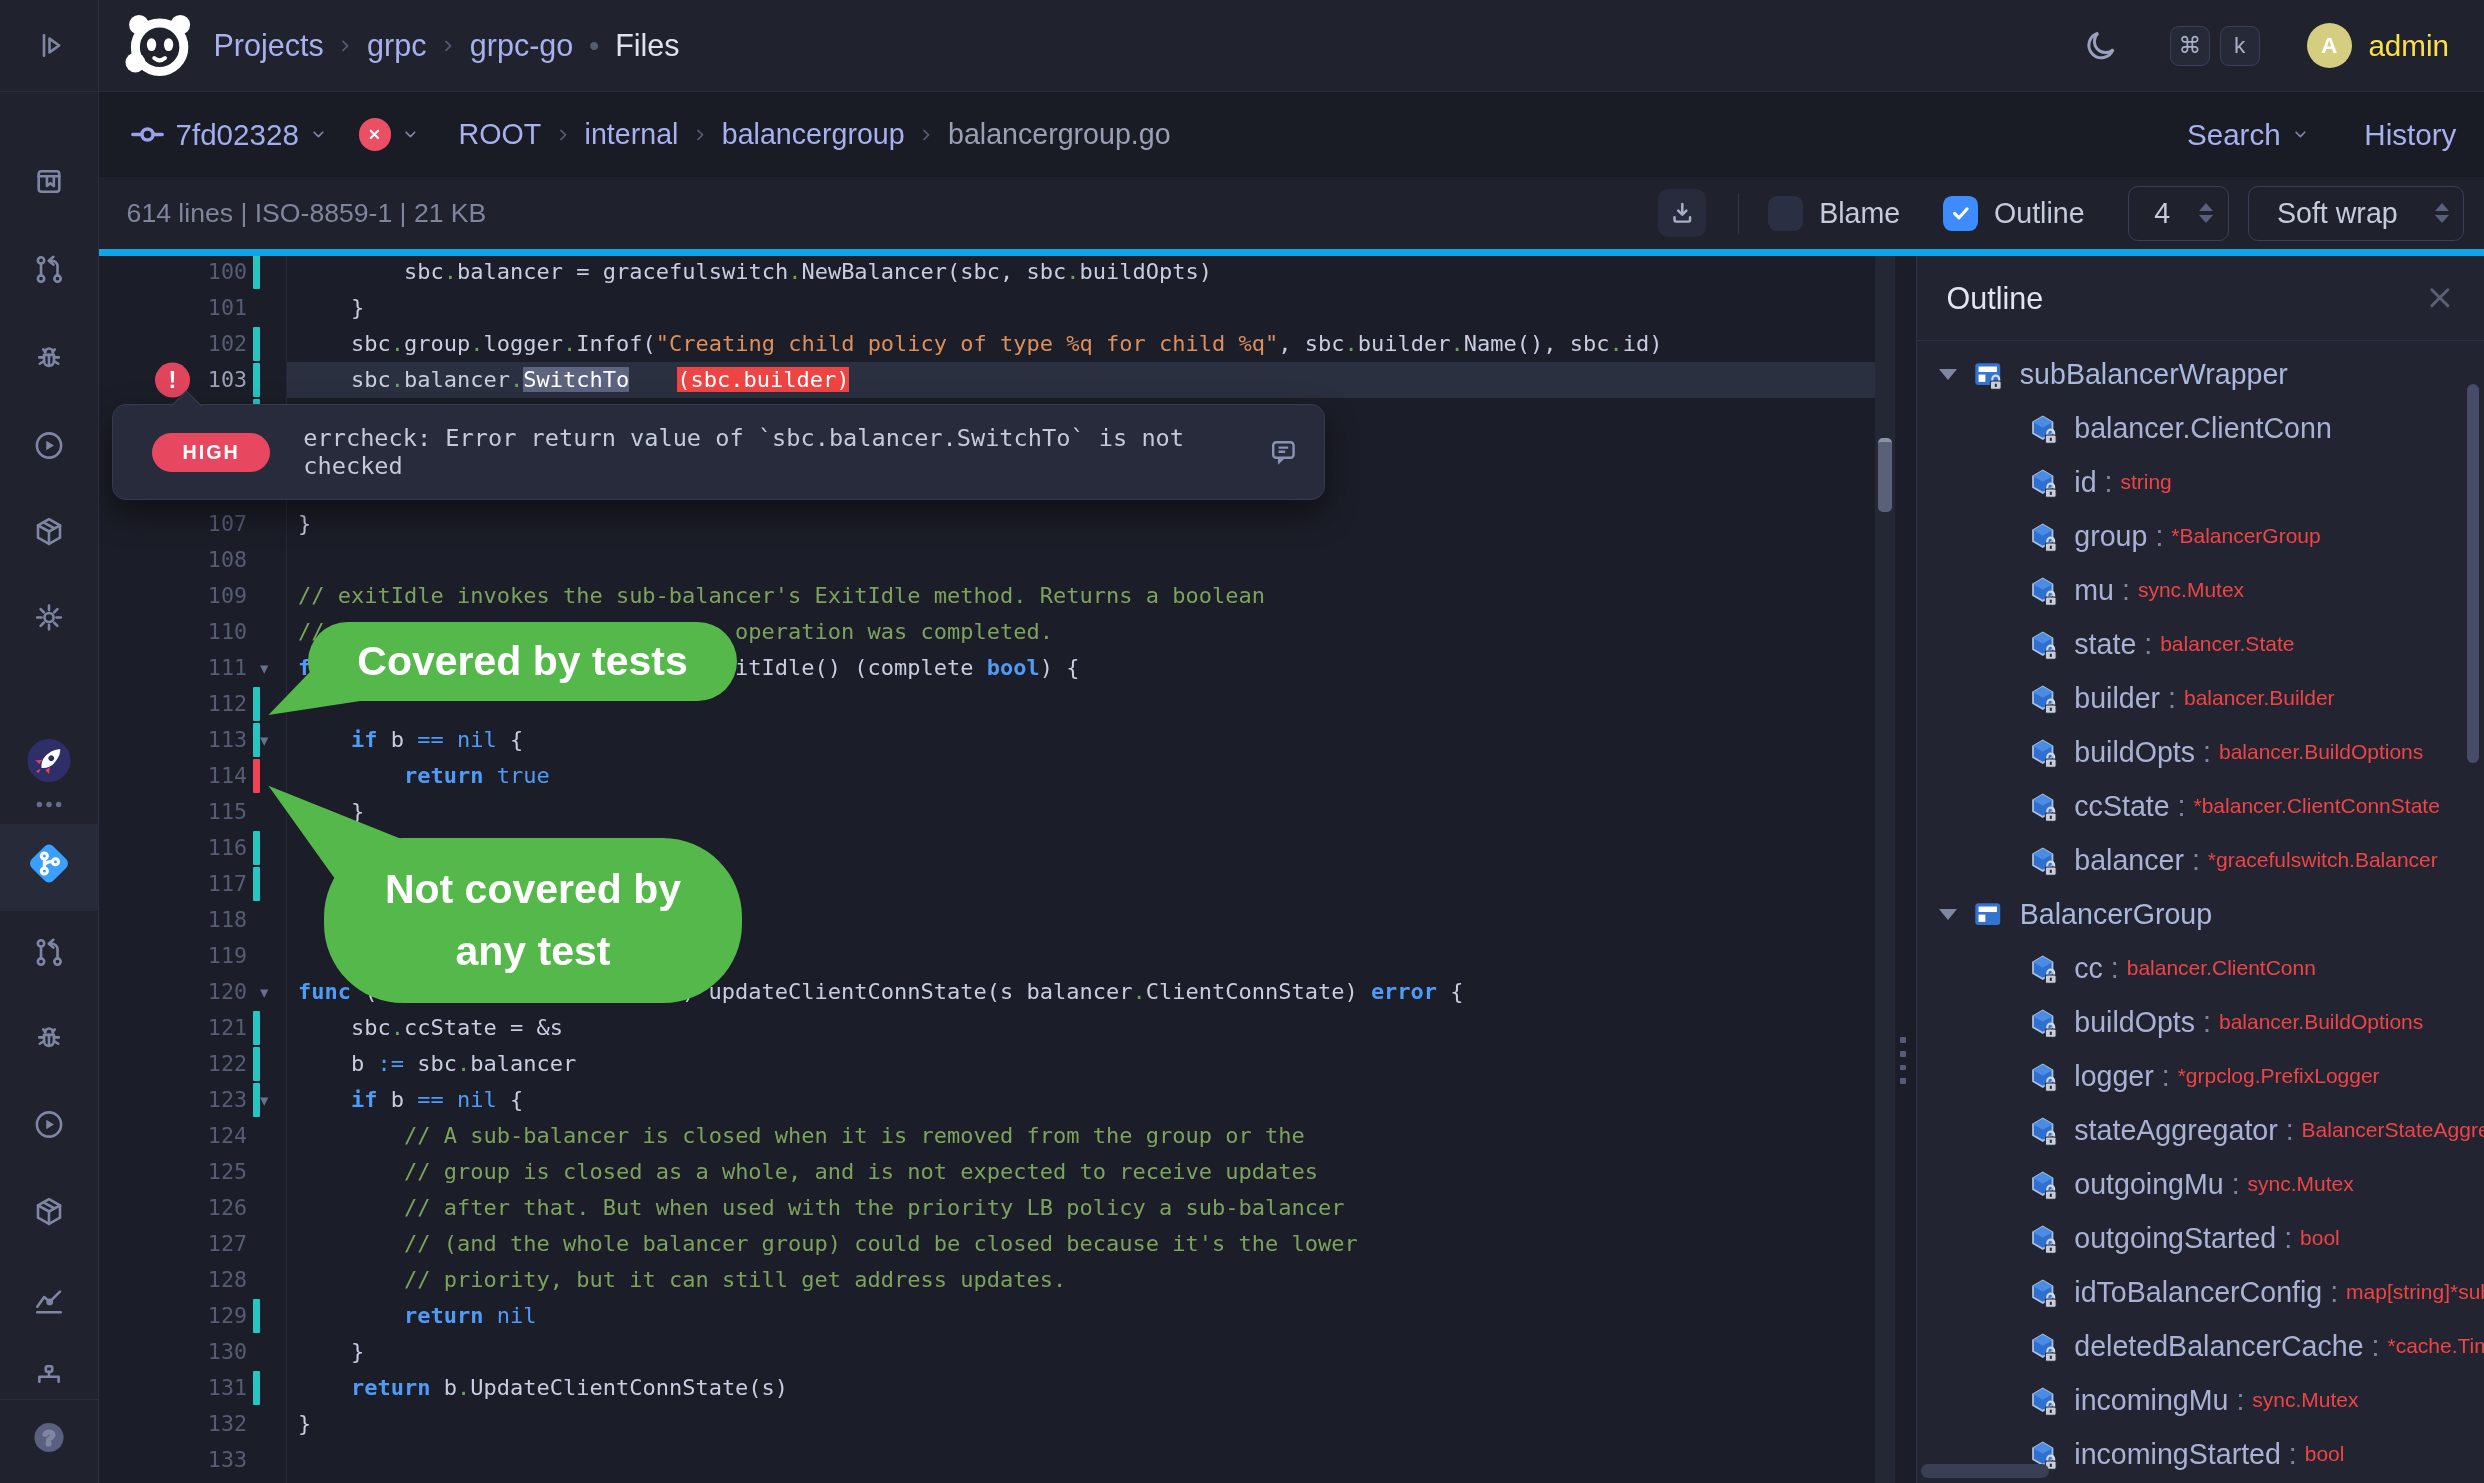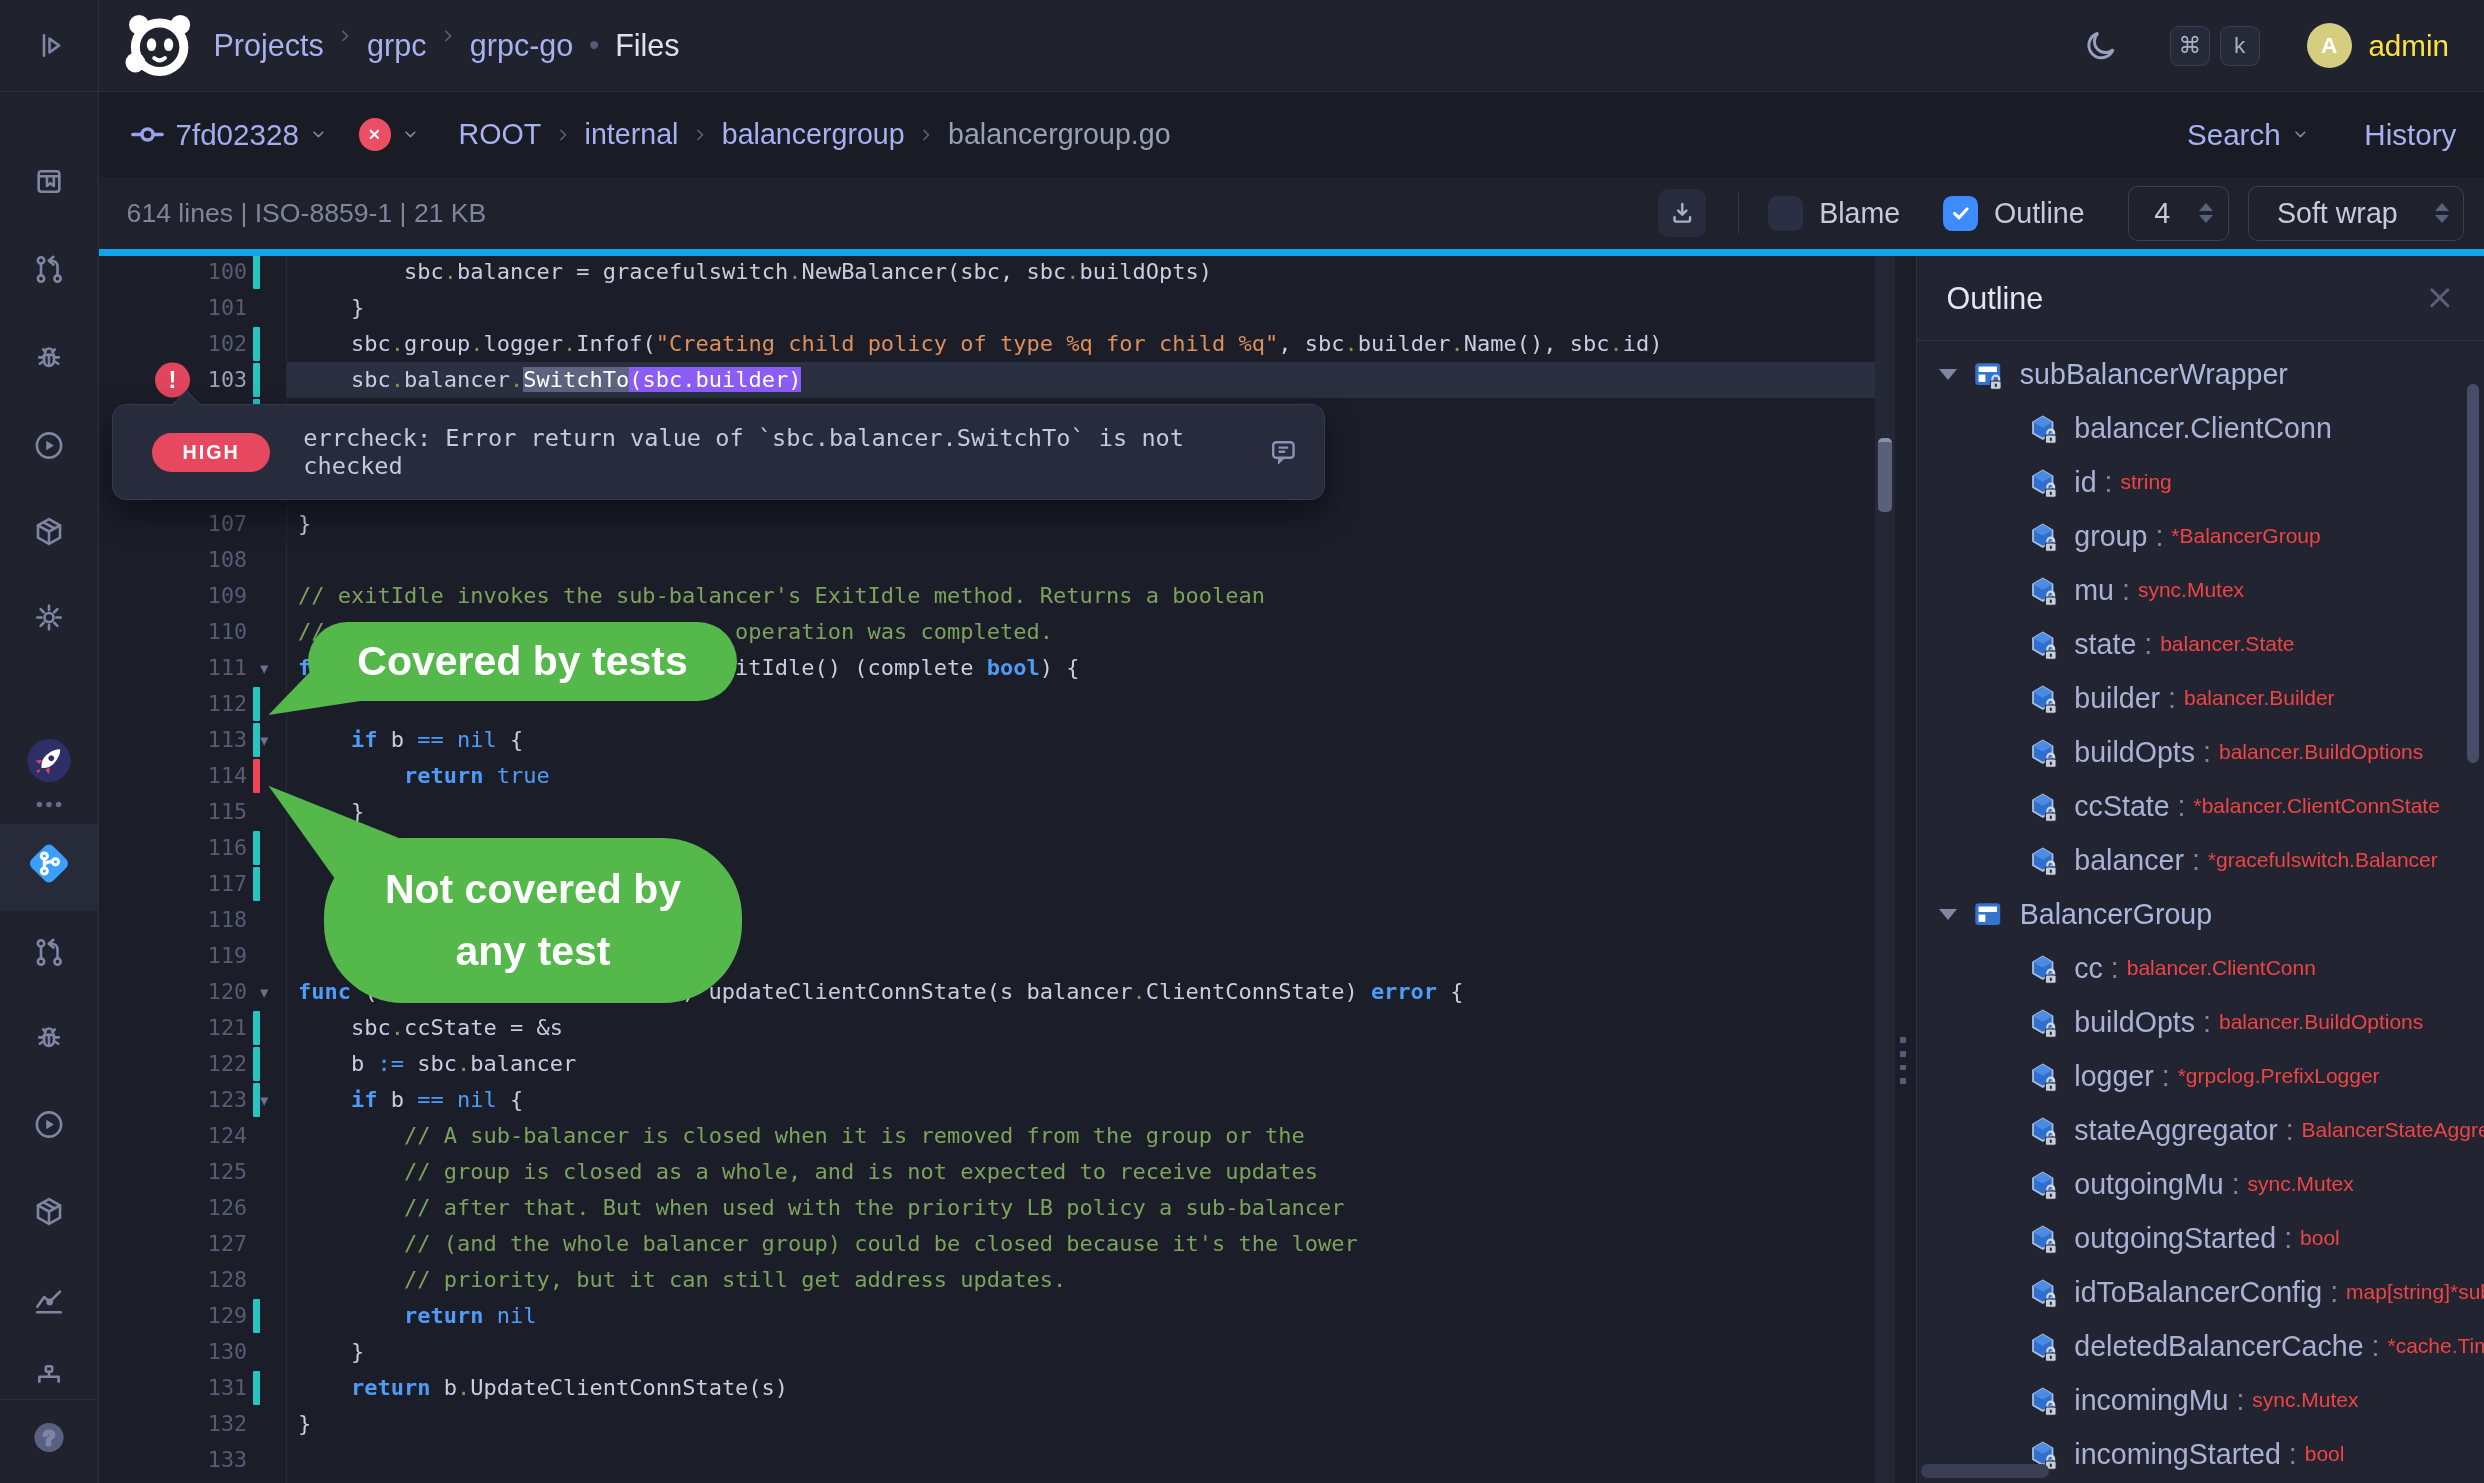--- a/index.html
+++ b/index.html
@@ -99,21 +99,21 @@
     line-height:36px; font-family:"DejaVu Sans", sans-serif; cursor:pointer; }
   .txt { position:absolute; left:199px; right:0; top:0; height:100%; white-space:pre;
     font-size:22px; line-height:36px; color:#c8cde0; }
   .c-kw { color:#4f9cf8; font-weight:bold; }
   .c-lit { color:#4f9cf8; }
   .c-op2 { color:#4f9cf8; }
   .c-dot { color:#6fa05a; }
   .c-str { color:#df8f58; }
   .c-com { color:#7ca35c; }
   .c-hg { background:#5d6480; color:#fff; }
-  .c-hp { background:#8b5cf6; color:#fff; }
+  .c-hp { background:#ef4444; color:#fff;margin-left:48px; }
   .err { position:absolute; left:56px; top:50%; transform:translateY(-50%); width:35px; height:35px;
     border-radius:50%; background:#e0455c; color:#fff; font-weight:bold; font-size:23.6px;
     display:flex; align-items:center; justify-content:center;
     font-family:"Liberation Sans", sans-serif; cursor:pointer; z-index:2; }
 
   .vtrack { position:absolute; left:1776px; top:0; bottom:0; width:19.7px; background:#242734; }
   .vthumb { position:absolute; left:1779px; top:182px; width:13.8px; height:74px;
     background:#5a6078; border-radius:4.9px; border-top:4.9px solid #8a90a8; cursor:pointer; }
   .grip { position:absolute; left:1801px; top:781px; display:flex; flex-direction:column; gap:7.9px; z-index:3; }
   .grip i { width:5.9px; height:5.9px; background:#565d78; border-radius:1px; display:block; }
@@ -281,21 +281,21 @@
       <svg viewBox="0 0 44 40" width="79" height="73">
         <circle cx="10" cy="8.5" r="5.5" fill="#fff"></circle>
           <circle cx="33" cy="8.5" r="5.5" fill="#fff"></circle>
         <circle cx="21.5" cy="21" r="13.5" fill="none" stroke="#fff" stroke-width="5"></circle>
         <circle cx="8" cy="29.5" r="5.5" fill="#fff"></circle>
         <ellipse cx="17" cy="19.5" rx="2.6" ry="3.6" fill="#fff"></ellipse>
         <ellipse cx="26.5" cy="19.5" rx="2.6" ry="3.6" fill="#fff"></ellipse>
         <path d="M18.5 27q3 2.6 6 0" fill="none" stroke="#fff" stroke-width="2.2" stroke-linecap="round"></path>
       </svg>
     </span>
-    <div id="top-crumbs" style="display:flex;align-items:flex-start;margin-left:13.8px">
+    <div id="top-crumbs" style="display:flex;align-items:center;margin-left:13.8px">
         <span class="crumb">Projects</span>
         <span class="sep-chev"><svg viewBox="0 0 24 24">
             <path d="M9 5l7 7-7 7"></path>
           </svg></span>
         <span class="crumb">grpc</span>
         <span class="sep-chev"><svg viewBox="0 0 24 24">
             <path d="M9 5l7 7-7 7"></path>
           </svg></span>
         <span class="crumb">grpc-go</span>
         <span class="sep-dot">•</span>

